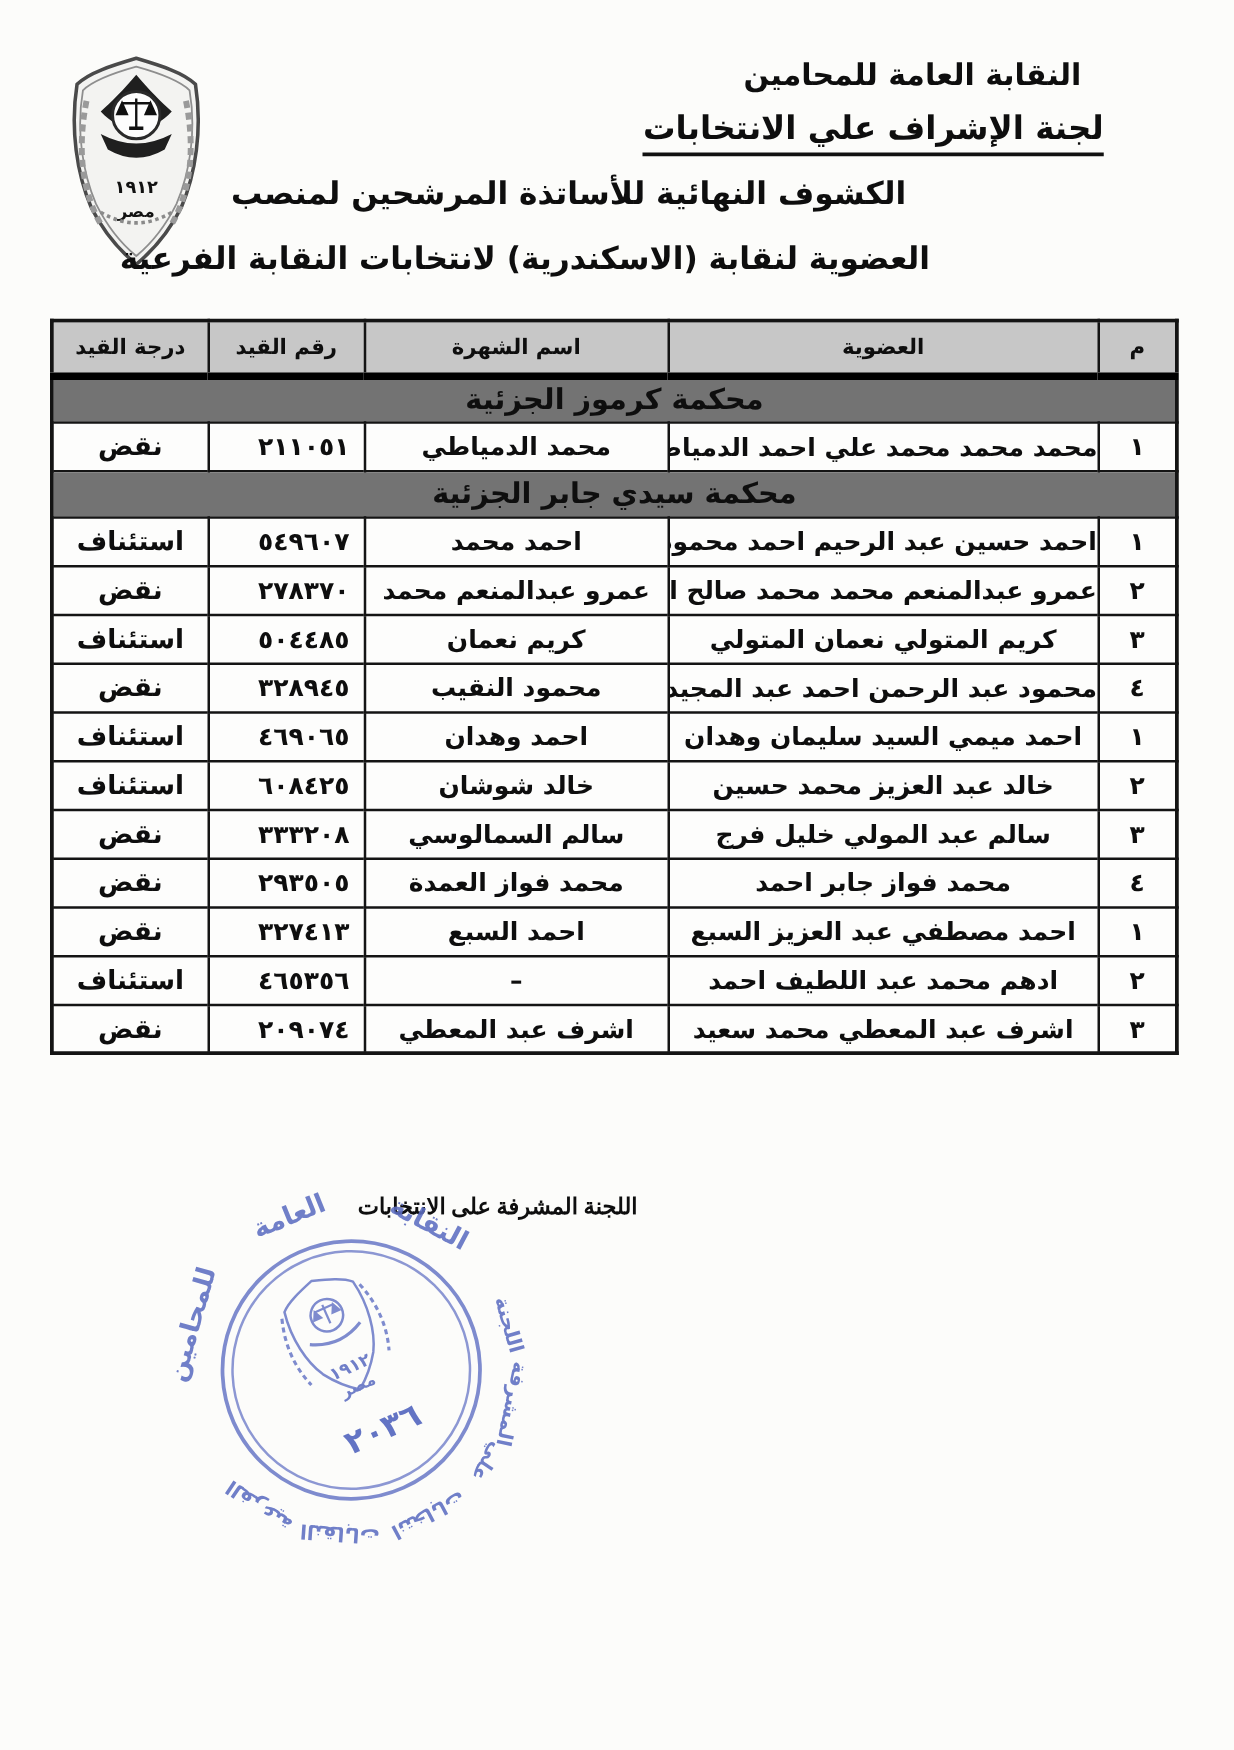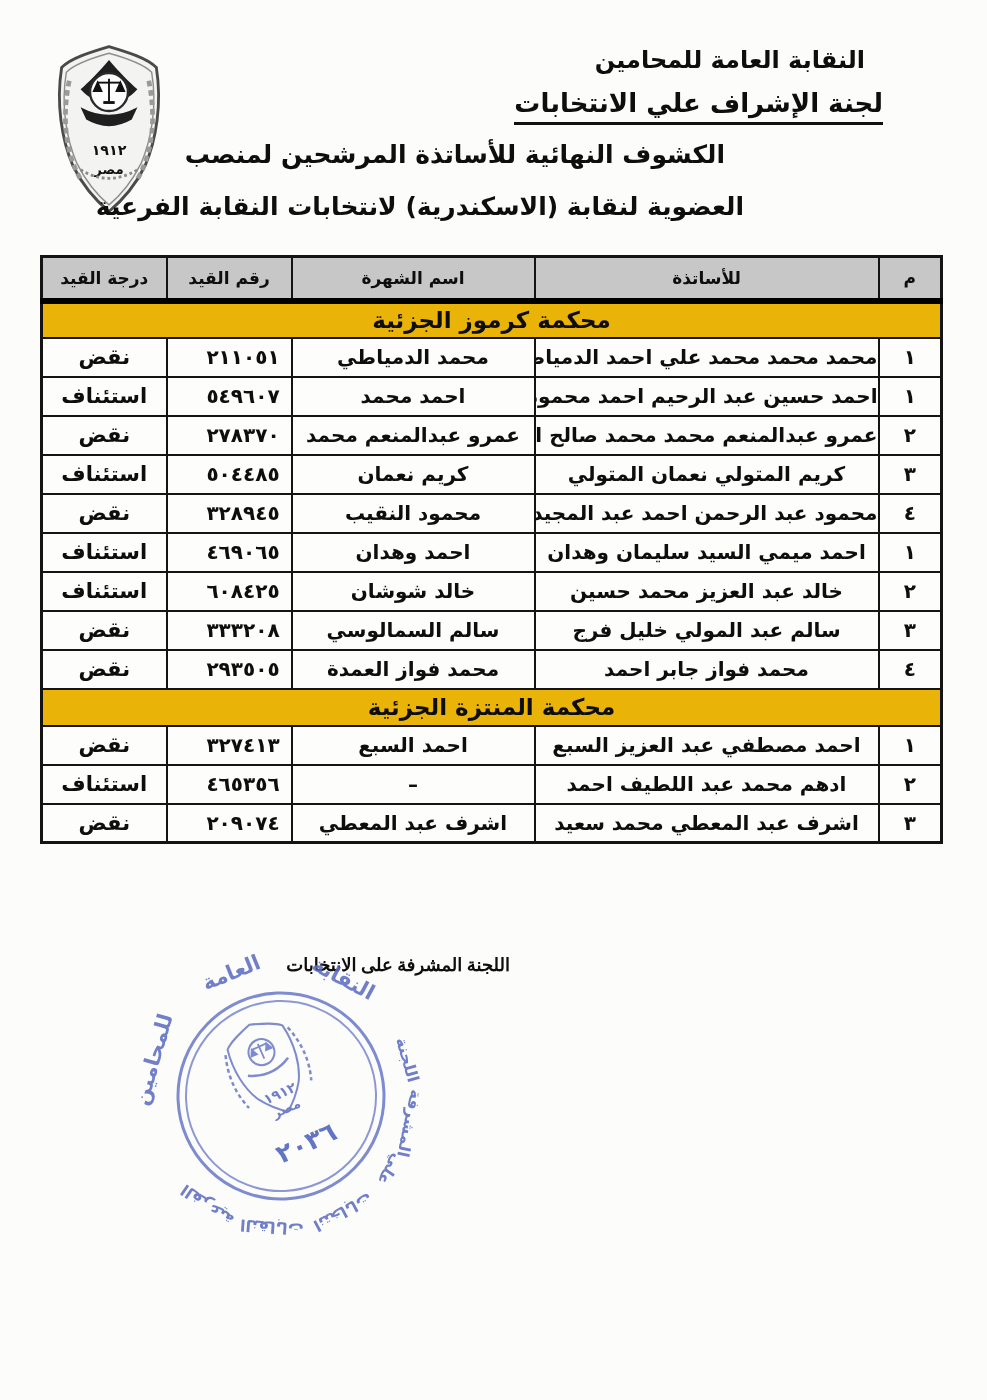--- a/index.html
+++ b/index.html
@@ -29,21 +29,21 @@
     background:#fdfdfc;
   }
   table.cand th, table.cand td {
     border:2px solid #141414;
     text-align:center; vertical-align:middle;
     overflow:hidden; white-space:nowrap;
   }
   table.cand thead tr { height:44px; background:#c7c7c7; }
   table.cand thead th { font-size:17px; border-bottom:6px solid #000000; }
   tr.section-row { height:37px; }
-  tr.section-row td { font-size:23px; background:#eab308; }
+  tr.section-row td { font-size:23px; background:#737373; }
   tr.data-row { height:39px; }
   tr.data-row td { font-size:20px;margin-top:32px; }
   tr.data-row td.c3 { letter-spacing:1px;padding-left:28px; }
   tr.data-row td.c4 { font-size:21px; }
 
   .signature {
     position:absolute; top:954px; right:477px;
     font-size:18px; white-space:nowrap;font-family:Liberation Serif, serif;
   }
 
@@ -89,37 +89,40 @@
   <colgroup>
     <col style="width:63px">
     <col style="width:344px">
     <col style="width:243px">
     <col style="width:125px">
     <col style="width:125px">
   </colgroup>
   <thead>
     <tr>
       <th>م</th>
-      <th>للأساتذة</th>
+      <th>العضوية</th>
       <th>اسم الشهرة</th>
       <th>رقم القيد</th>
       <th>درجة القيد</th>
     </tr>
   </thead>
   <tbody>
       <tr class="section-row">
         <td colspan="5">محكمة كرموز الجزئية</td>
       </tr>
       <tr class="data-row">
         <td class="c0">١</td>
         <td class="c1">محمد محمد محمد علي احمد الدمياطي</td>
         <td class="c2">محمد الدمياطي</td>
         <td class="c3">٢١١٠٥١</td>
         <td class="c4">نقض</td>
       </tr>
+      <tr class="section-row">
+        <td colspan="5">محكمة سيدي جابر الجزئية</td>
+      </tr>
       <tr class="data-row">
         <td class="c0">١</td>
         <td class="c1">احمد حسين عبد الرحيم احمد محمود</td>
         <td class="c2">احمد محمد</td>
         <td class="c3">٥٤٩٦٠٧</td>
         <td class="c4">استئناف</td>
       </tr>
       <tr class="data-row">
         <td class="c0">٢</td>
         <td class="c1">عمرو عبدالمنعم محمد محمد صالح المصرى</td>
@@ -161,23 +164,20 @@
         <td class="c2">سالم السمالوسي</td>
         <td class="c3">٣٣٣٢٠٨</td>
         <td class="c4">نقض</td>
       </tr>
       <tr class="data-row">
         <td class="c0">٤</td>
         <td class="c1">محمد فواز جابر احمد</td>
         <td class="c2">محمد فواز العمدة</td>
         <td class="c3">٢٩٣٥٠٥</td>
         <td class="c4">نقض</td>
-      </tr>
-      <tr class="section-row">
-        <td colspan="5">محكمة المنتزة الجزئية</td>
       </tr>
       <tr class="data-row">
         <td class="c0">١</td>
         <td class="c1">احمد مصطفي عبد العزيز السبع</td>
         <td class="c2">احمد السبع</td>
         <td class="c3">٣٢٧٤١٣</td>
         <td class="c4">نقض</td>
       </tr>
       <tr class="data-row">
         <td class="c0">٢</td>

